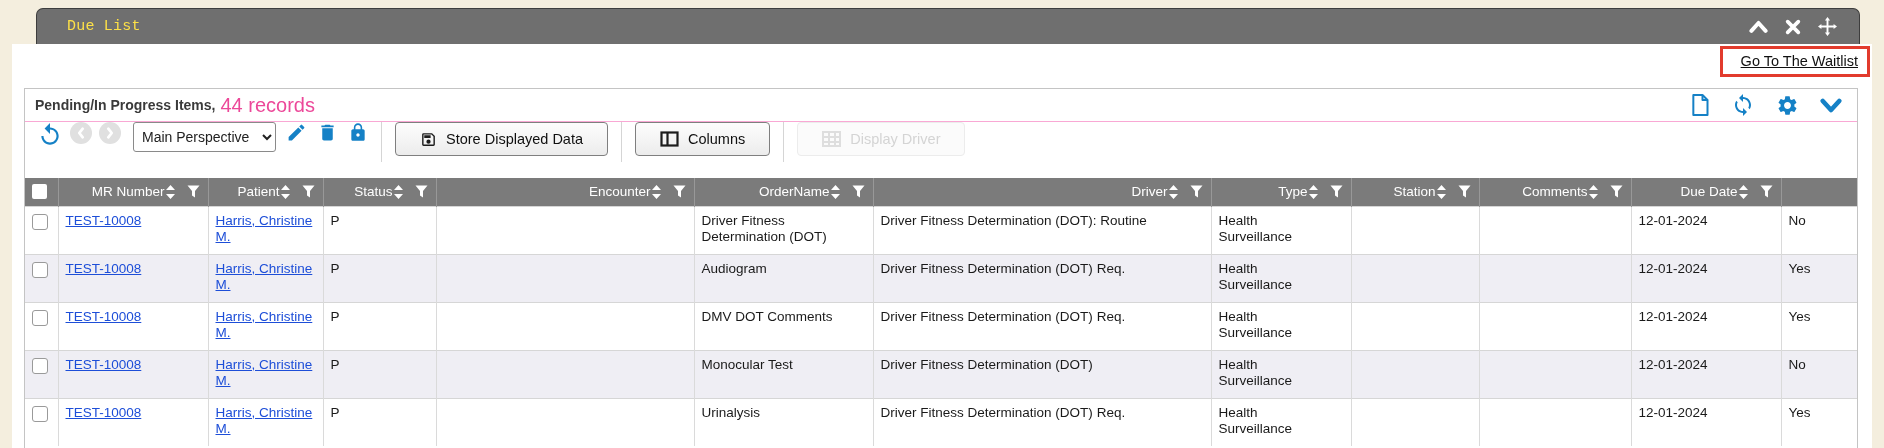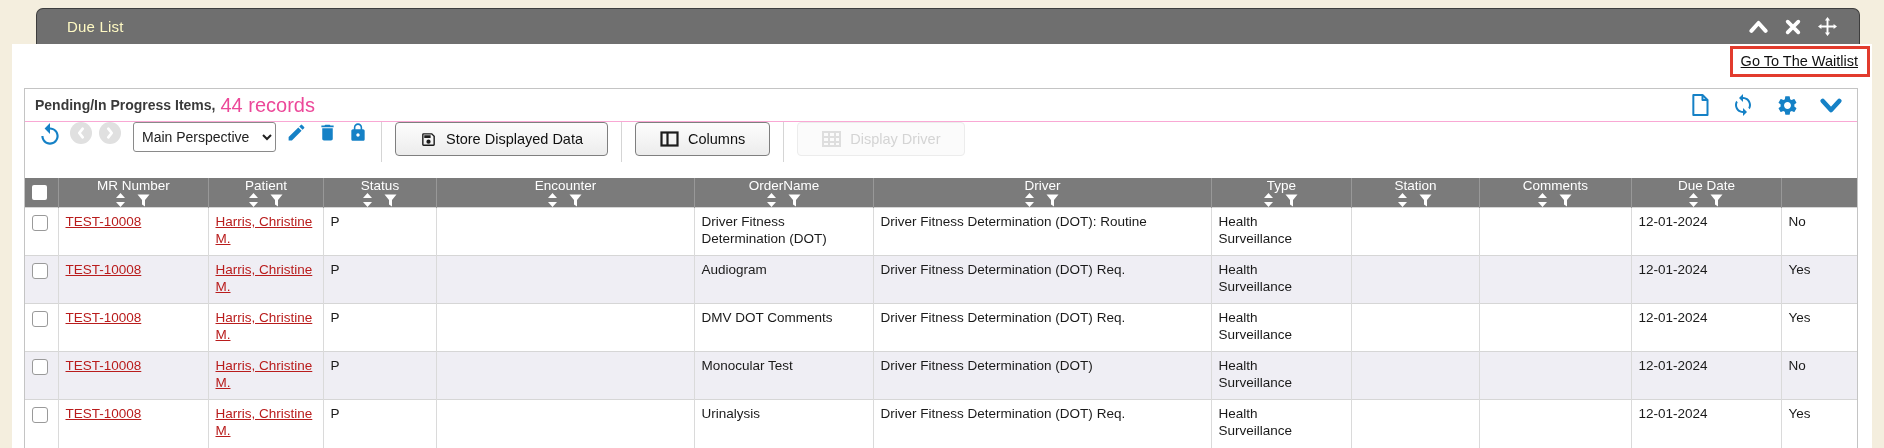--- a/index.html
+++ b/index.html
@@ -10,34 +10,34 @@
     position:relative;
     color:#1a1a1a;
   }
   
   .titlebar {
     position:absolute; left:36px; top:8px; width:1824px; height:36px;
     background:#6f6f6f; border:1px solid #3d3d3d; border-bottom:none;
     border-radius:7px 7px 0 0;
     display:flex; align-items:center;
   }
-  .titlebar-title { color:#fef9c3; font-size:15px; margin-left:30px; letter-spacing:.2px; }
+  .titlebar-title { color:#fde047; font-size:15px; margin-left:30px; letter-spacing:.2px;font-family:Liberation Mono, monospace; }
   .titlebar-icons { margin-left:auto; margin-right:22px; display:flex; align-items:center; gap:17px; }
   .tb-icon { display:flex; align-items:center; cursor:pointer; }
 
   
   .content {
     position:absolute; left:12px; top:44px; width:1860px; height:404px;
     background:#ffffff;
   }
   
   .waitlist-box {
     position:absolute; top:2px; right:2px;
     border:3px solid #e23b2d; background:#fff;
-    padding:3px 9px 4px 8px;
+    padding:3px 9px 4px 18px;
   }
   .waitlist-box a { color:#101010; font-size:14.5px; text-decoration:underline; }
 
   
   .panel {
     position:absolute; left:12px; top:44px; width:1834px; bottom:0;
     border:1px solid #c4c4c4; border-bottom:none; background:#fff; overflow:hidden;
   }
   .panel-head {
     height:33px; border-bottom:1px solid #f9a8d4;
@@ -74,29 +74,29 @@
   
   table { border-collapse:collapse; table-layout:fixed; width:2056px; font-size:13.5px; }
   col.c-cb{width:33px} col.c-mr{width:150px} col.c-pat{width:115px} col.c-st{width:113px}
   col.c-enc{width:258px} col.c-ord{width:179px} col.c-pan{width:338px} col.c-typ{width:140px}
   col.c-sta{width:128px} col.c-com{width:152px} col.c-due{width:150px} col.c-rec{width:300px}
   thead th {
     background:#7b7b7b; color:#fff; font-weight:normal; text-align:left;
     height:28px; padding:0 6px 0 7px; border-left:1px solid #989898;
   }
   thead th:first-child { border-left:none; }
-  .hwrap { display:flex; align-items:center; justify-content:flex-end;flex-direction:column; }
+  .hwrap { display:flex; align-items:center; justify-content:flex-end; }
   .hicons { display:flex; align-items:center; gap:11px; padding-right:2px; }
   tbody td {
     vertical-align:top; padding:6px 6px 0 7px; height:48px; line-height:16.5px;
     border-left:1px solid #dadada; border-top:1px solid #d6d6d6; background:transparent;
   }
   tbody td:first-child { border-left:none; }
   tbody tr:nth-child(even) { background:#efeef4; }
-  a.cell-link { color:#b91c1c; text-decoration:underline; }
+  a.cell-link { color:#1d4ed8; text-decoration:underline; }
   .cb {
     width:16px; height:16px; border:1px solid #9a9a9a; border-radius:3px;
     background:#fff; margin-top:1px; cursor:pointer;
   }
   .cb-all { width:15px; height:15px; background:#fff; border-radius:2px; cursor:pointer; }
   .type-wrap { max-width:92px; }
   .req-bold { font-weight:normal; margin-left:4px; }
   .nowrap { white-space:nowrap; }
 </style>
 </head>

